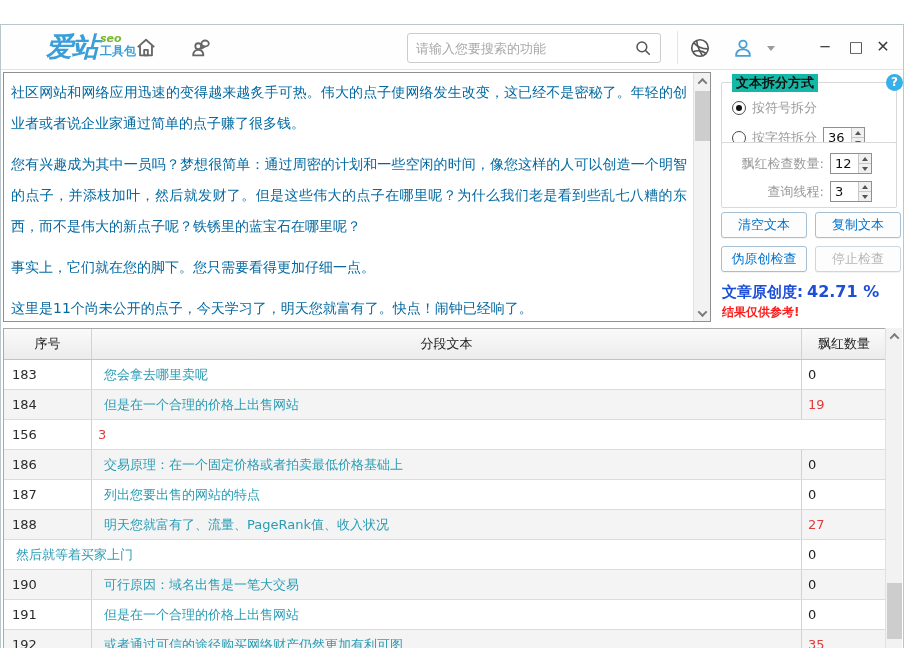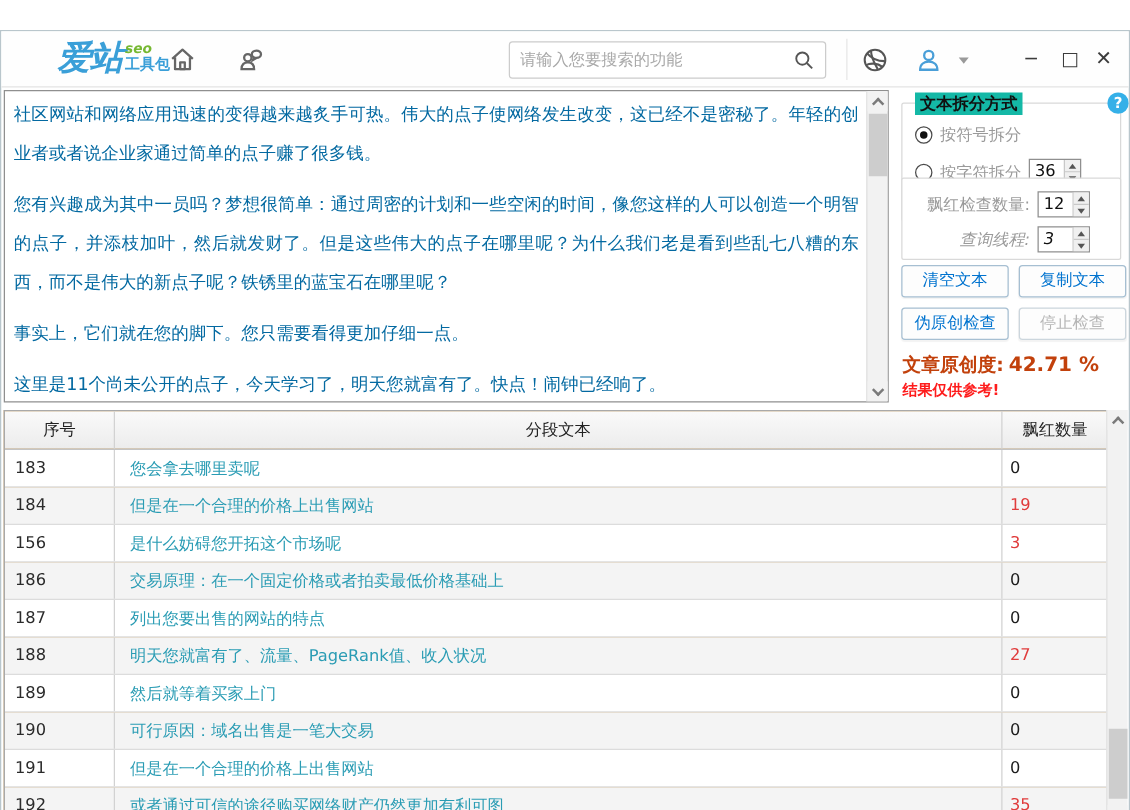--- a/index.html
+++ b/index.html
@@ -56,26 +56,26 @@
   .spinner{ display:flex; border:1px solid #8f8f8f; background:#fff; width:42px; height:21px; margin-left:6px;}
   .spin-val{ flex:1; font-size:13px; color:#111; text-align:left; padding:2px 0 0 4px; }
   .spin-btns{ width:13px; display:flex; flex-direction:column; border-left:1px solid #c8c8c8;}
   .spin-up,.spin-down{ flex:1; position:relative; background:#f0f0f0; cursor:pointer;}
   .spin-up{ border-bottom:1px solid #c8c8c8; }
   .spin-up::after{ content:""; position:absolute; left:3px; top:3px; border-left:3px solid transparent; border-right:3px solid transparent; border-bottom:4px solid #555;}
   .spin-down::after{ content:""; position:absolute; left:3px; top:3px; border-left:3px solid transparent; border-right:3px solid transparent; border-top:4px solid #555;}
   .gb2{ top:72px; height:66px; top:73px;}
   .gb2{ top:72px; }
   .num-row{ position:absolute; right:24px; display:flex; align-items:center; font-size:13px; color:#9a9a9a;}
-  .nr1{ top:10px; } .nr2{ top:38px;font-style:italic; }
+  .nr1{ top:10px; } .nr2{ top:38px; }
   .btn{ position:absolute; width:86px; height:26px; border:1px solid #a6bfd2; border-radius:3px; background:#fdfdfd; color:#0073cf; font-size:13px; text-align:center; line-height:24px; cursor:pointer; box-shadow:0 1px 1px rgba(0,0,0,.05);}
   .btn.disabled{ color:#b6b6b6; border-color:#ccd6dd; cursor:default;}
   .b-clear{ left:6px;  top:142px; } .b-copy{ left:100px; top:142px; }
   .b-check{ left:6px;  top:176px; } .b-stop{ left:100px; top:176px; }
-  .orig{ position:absolute; left:7px; top:212px; font-size:15px; font-weight:bold; color:#c2410c; }
+  .orig{ position:absolute; left:7px; top:212px; font-size:15px; font-weight:bold; color:#1d4ed8; }
   .orig .val{ font-size:16px; margin-left:4px;}
   .disclaimer{ position:absolute; left:7px; top:234px; font-size:12px; color:#fe1c1c; font-weight:bold;}
 
   
   .table{ position:absolute; left:2px; top:303px; width:884px; height:332px; border:1px solid #a9a9a9; background:#a16207; }
   .thead{ display:flex; height:31px; background:linear-gradient(#fafafa,#ececec); border-bottom:1px solid #c4c4c4; font-size:13px; color:#222;}
   .thead>div{ display:flex; align-items:center; justify-content:center; border-right:1px solid #d2d2d2;}
   .trow{ display:flex; height:30px; font-size:13px; background:#fff; border-bottom:1px solid #dcdcdc;}
   .trow.alt{ background:#f4f4f4; }
   .c1{ width:88px; flex:none; display:flex; align-items:center; padding-left:8px; color:#2b2b2b; border-right:1px solid #d2d2d2;}
@@ -236,40 +236,38 @@
           <div class="c2">您会拿去哪里卖呢</div>
           <div class="c3">0</div>
         </div>
         <div class="trow alt">
           <div class="c1">184</div>
           <div class="c2">但是在一个合理的价格上出售网站</div>
           <div class="c3 red">19</div>
         </div>
         <div class="trow">
           <div class="c1">156</div>
-          <div class="c2">是什么妨碍您开拓这个市场呢</div>
           <div class="c3 red">3</div>
         </div>
         <div class="trow alt">
           <div class="c1">186</div>
           <div class="c2">交易原理：在一个固定价格或者拍卖最低价格基础上</div>
           <div class="c3">0</div>
         </div>
         <div class="trow">
           <div class="c1">187</div>
           <div class="c2">列出您要出售的网站的特点</div>
           <div class="c3">0</div>
         </div>
         <div class="trow alt">
           <div class="c1">188</div>
           <div class="c2">明天您就富有了、流量、PageRank值、收入状况</div>
           <div class="c3 red">27</div>
         </div>
         <div class="trow">
-          <div class="c1">189</div>
           <div class="c2">然后就等着买家上门</div>
           <div class="c3">0</div>
         </div>
         <div class="trow alt">
           <div class="c1">190</div>
           <div class="c2">可行原因：域名出售是一笔大交易</div>
           <div class="c3">0</div>
         </div>
         <div class="trow">
           <div class="c1">191</div>

